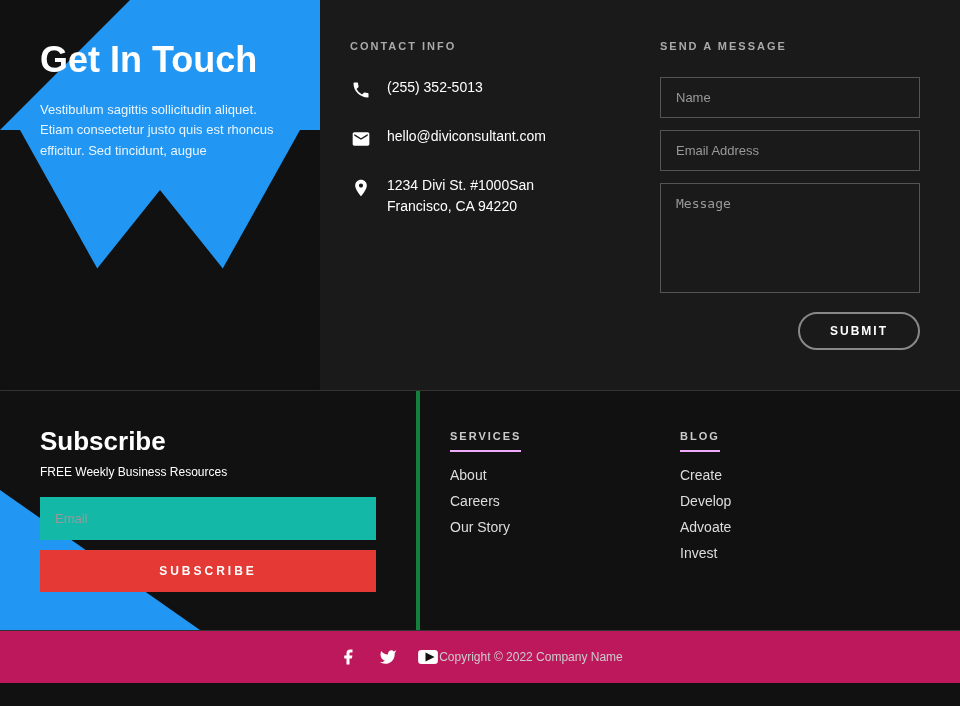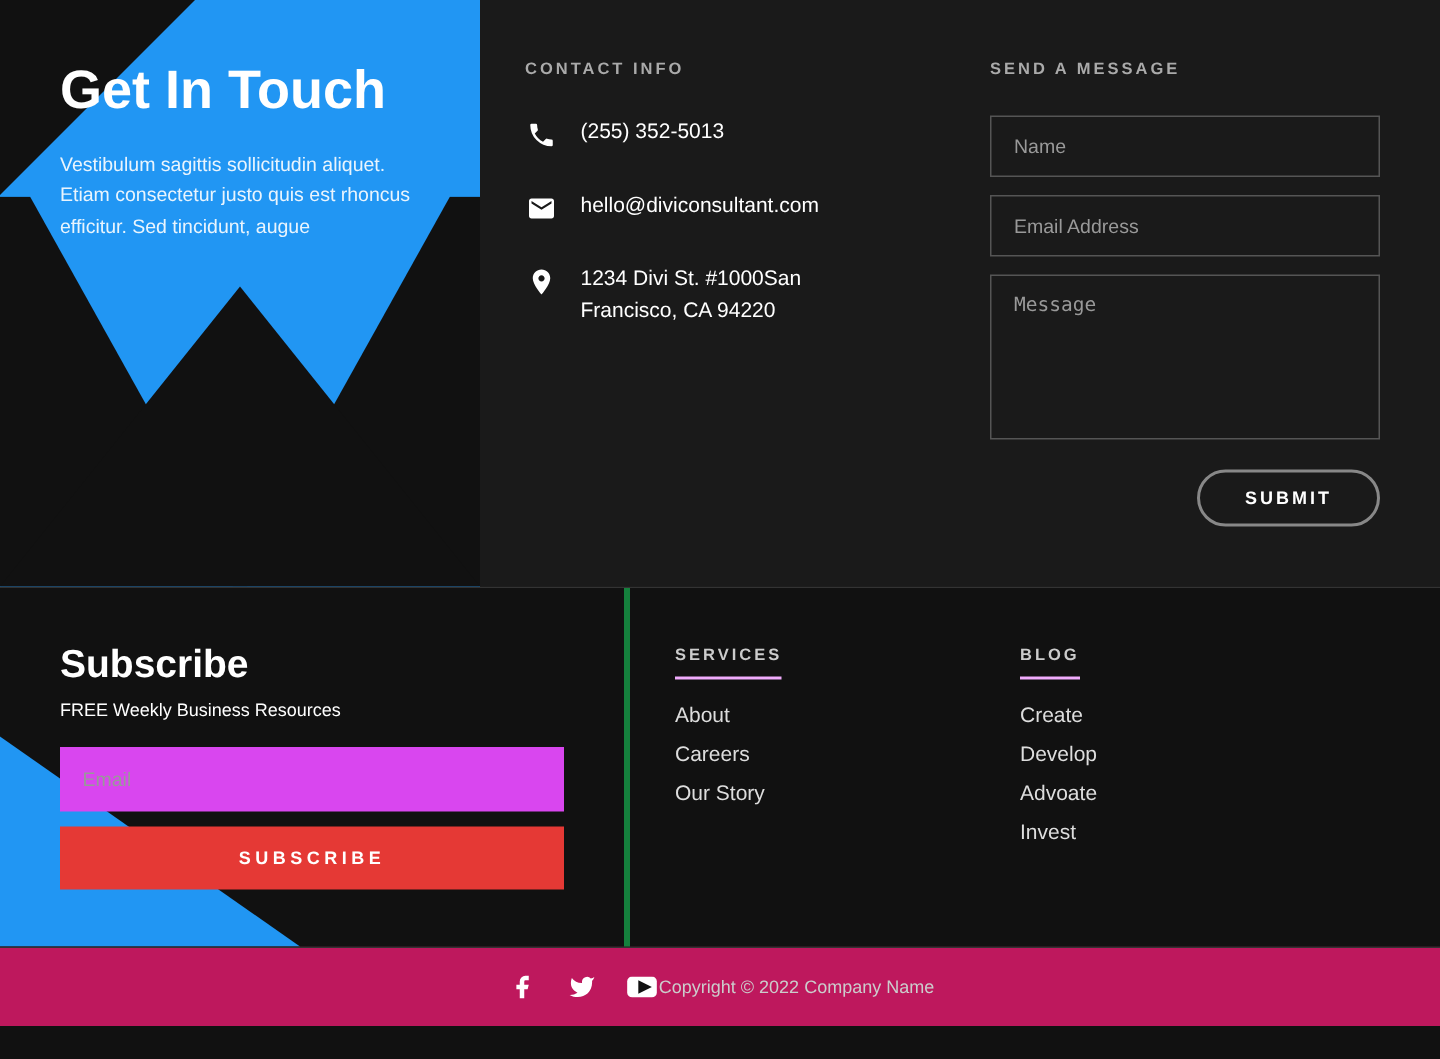--- a/index.html
+++ b/index.html
@@ -239,21 +239,21 @@
     }
 
     .subscribe-subtitle {
       font-size: 12px;
       color: #ffffff;
       margin-bottom: 18px;
     }
 
     .email-input {
       width: 100%;
-      background: #d946ef;
+      background: #14b8a6;
       border: none;
       color: #333;
       padding: 14px 15px;
       font-size: 13px;
       margin-bottom: 10px;
       outline: none;
       display: block;
     }
 
     .email-input::placeholder {

